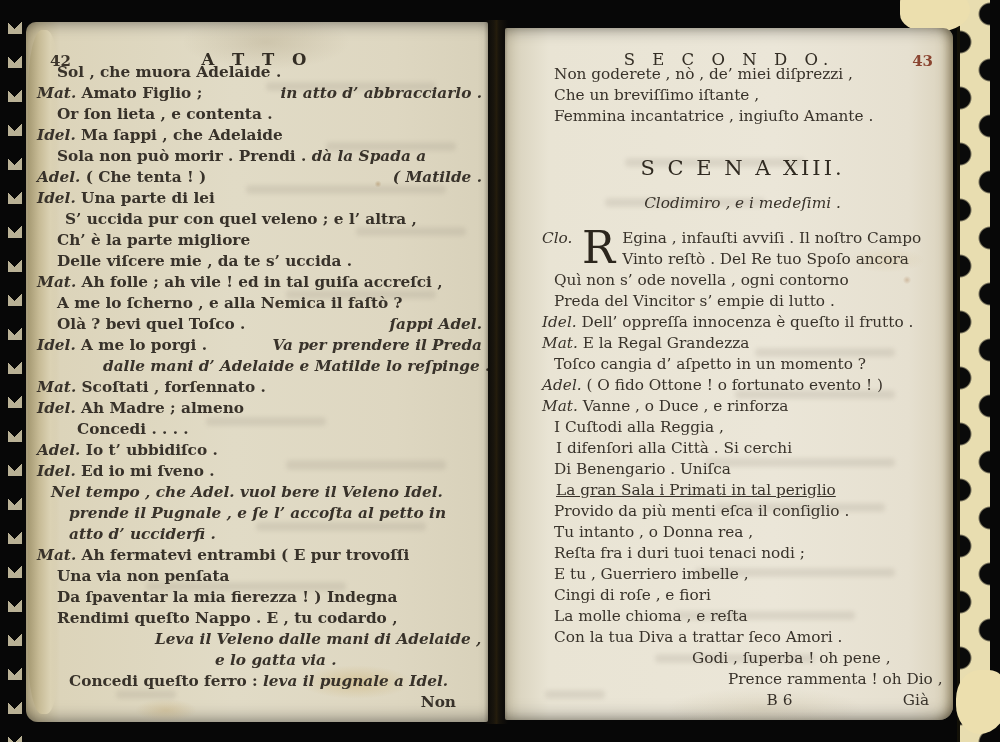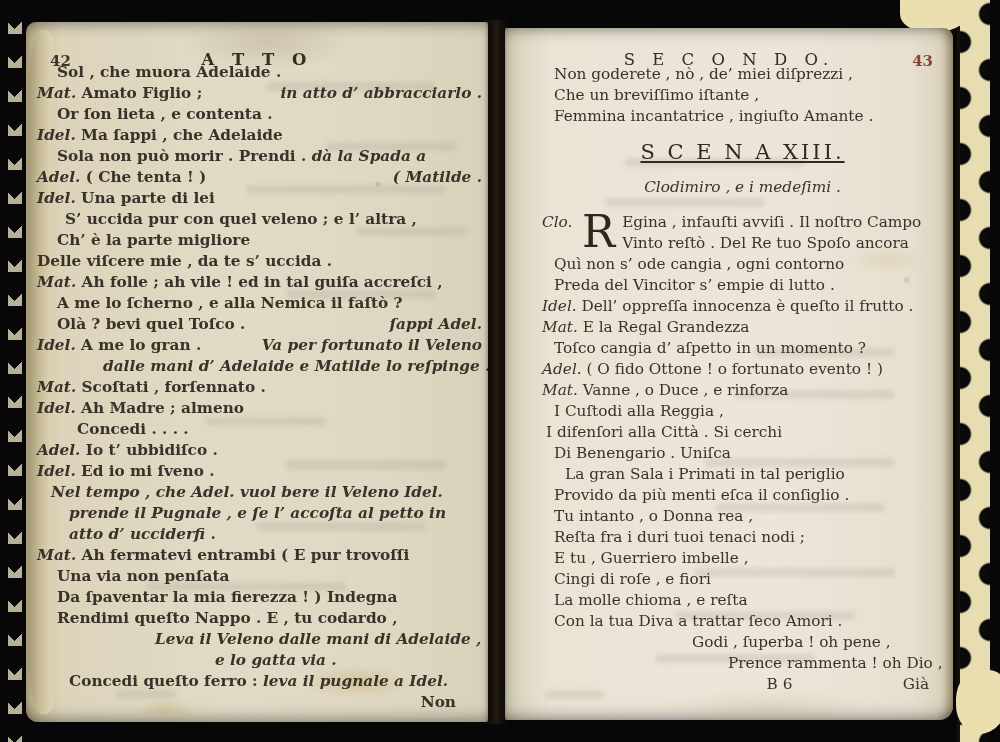--- a/index.html
+++ b/index.html
@@ -123,25 +123,25 @@
   <div class="textblock" id="tb-left">
       <div class="tline" style="margin-left: 20px;"><span>Sol , che muora Adelaide .</span></div>
       <div class="tline"><span class="it">Mat.</span><span> Amato Figlio ;</span><span class="rgt"><span class="it">in atto d’ abbracciarlo .</span></span></div>
       <div class="tline" style="margin-left: 20px;"><span>Or ſon lieta , e contenta .</span></div>
       <div class="tline"><span class="it">Idel.</span><span> Ma ſappi , che Adelaide</span></div>
       <div class="tline" style="margin-left: 20px;"><span>Sola non può morir . Prendi . </span><span class="it">dà la Spada a</span></div>
       <div class="tline"><span class="it">Adel.</span><span> ( Che tenta ! )</span><span class="rgt"><span class="it">( Matilde .</span></span></div>
       <div class="tline"><span class="it">Idel.</span><span> Una parte di lei</span></div>
       <div class="tline" style="margin-left: 28px;"><span>S’ uccida pur con quel veleno ; e l’ altra ,</span></div>
       <div class="tline" style="margin-left: 20px;"><span>Ch’ è la parte migliore</span></div>
-      <div class="tline" style=""><span>Delle viſcere mie , da te s’ uccida .</span></div>
+      <div class="tline" style="margin-left: 20px;"><span>Delle viſcere mie , da te s’ uccida .</span></div>
       <div class="tline"><span class="it">Mat.</span><span> Ah folle ; ah vile ! ed in tal guiſa accreſci ,</span></div>
       <div class="tline" style="margin-left: 20px;"><span>A me lo ſcherno , e alla Nemica il faſtò ?</span></div>
       <div class="tline" style="margin-left: 20px;"><span>Olà ? bevi quel Toſco .</span><span class="rgt"><span class="it">ſappi Adel.</span></span></div>
-      <div class="tline"><span class="it">Idel.</span><span> A me lo gran .</span><span class="rgt"><span class="it">Va per fortunato il Veleno</span></span></div>
+      <div class="tline"><span class="it">Idel.</span><span> A me lo porgi .</span><span class="rgt"><span class="it">Va per prendere il Preda</span></span></div>
       <div class="tline" style="margin-left: 66px;"><span class="it">dalle mani d’ Adelaide e Matilde lo reſpinge .</span></div>
       <div class="tline"><span class="it">Mat.</span><span> Scoſtati , forſennato .</span></div>
       <div class="tline"><span class="it">Idel.</span><span> Ah Madre ; almeno</span></div>
       <div class="tline" style="margin-left: 40px;"><span>Concedi . . . .</span></div>
       <div class="tline"><span class="it">Adel.</span><span> Io t’ ubbidiſco .</span></div>
       <div class="tline"><span class="it">Idel.</span><span> Ed io mi ſveno .</span></div>
       <div class="tline" style="margin-left: 14px;"><span class="it">Nel tempo , che Adel. vuol bere il Veleno Idel.</span></div>
       <div class="tline" style="margin-left: 32px;"><span class="it">prende il Pugnale , e ſe l’ accoſta al petto in</span></div>
       <div class="tline" style="margin-left: 32px;"><span class="it">atto d’ ucciderfi .</span></div>
       <div class="tline"><span class="it">Mat.</span><span> Ah fermatevi entrambi ( E pur trovoſſi</span></div>
@@ -169,41 +169,41 @@
 
 <div class="gutter"></div>
 
 <div class="page page-right">
   <div class="ptitle">S E C O N D O.</div>
   <span class="pnum pnum-right">43</span>
   <div class="textblock" id="tb-right">
       <div class="tline" style="margin-left: 12px;"><span>Non goderete , nò , de’ miei diſprezzi ,</span></div>
       <div class="tline" style="margin-left: 12px;"><span>Che un breviſſimo iſtante ,</span></div>
       <div class="tline" style="margin-left: 12px;"><span>Femmina incantatrice , ingiuſto Amante .</span></div>
-      <div class="tline scena" style="margin-top: 12px; text-decoration: underline;">S C E N A  XIII.</div>
+      <div class="tline scena" style="margin-top: 28px;">S C E N A  XIII.</div>
       <div class="tline" style="margin-top: 12px; text-align: center;"><span class="it">Clodimiro , e i medeſimi .</span></div>
       <div class="tline dropline" style="margin-top: 14px;">
         <span class="sp-label">Clo.</span>
         <span class="cap">R</span>
         <span>
           <div>Egina , infauſti avviſi . Il noſtro Campo</div>
           <div>Vinto reſtò . Del Re tuo Spoſo ancora</div>
         </span>
       </div>
-      <div class="tline" style="margin-left: 12px;"><span>Quì non s’ ode cangia , ogni contorno</span></div>
+      <div class="tline" style="margin-left: 12px;"><span>Quì non s’ ode novella , ogni contorno</span></div>
       <div class="tline" style="margin-left: 12px;"><span>Preda del Vincitor s’ empie di lutto .</span></div>
       <div class="tline"><span class="it">Idel.</span><span> Dell’ oppreſſa innocenza è queſto il frutto .</span></div>
       <div class="tline"><span class="it">Mat.</span><span> E la Regal Grandezza</span></div>
       <div class="tline" style="margin-left: 12px;"><span>Toſco cangia d’ aſpetto in un momento ?</span></div>
       <div class="tline"><span class="it">Adel.</span><span> ( O fido Ottone ! o fortunato evento ! )</span></div>
       <div class="tline"><span class="it">Mat.</span><span> Vanne , o Duce , e rinforza</span></div>
       <div class="tline" style="margin-left: 12px;"><span>I Cuſtodi alla Reggia ,</span></div>
-      <div class="tline" style="margin-left: 4px;"><span>I difenſori alla Città . Si cerchi</span></div>
+      <div class="tline" style="margin-left: 14px;"><span>I difenſori alla Città . Si cerchi</span></div>
       <div class="tline" style="margin-left: 12px;"><span>Di Benengario . Uniſca</span></div>
-      <div class="tline" style="margin-left: 23px;"><span>La gran Sala i Primati in tal periglio</span></div>
+      <div class="tline" style="margin-left: 14px; text-decoration: underline;"><span>La gran Sala i Primati in tal periglio</span></div>
       <div class="tline" style="margin-left: 12px;"><span>Provido da più menti eſca il conſiglio .</span></div>
       <div class="tline" style="margin-left: 12px;"><span>Tu intanto , o Donna rea ,</span></div>
       <div class="tline" style="margin-left: 12px;"><span>Reſta fra i duri tuoi tenaci nodi ;</span></div>
       <div class="tline" style="margin-left: 12px;"><span>E tu , Guerriero imbelle ,</span></div>
       <div class="tline" style="margin-left: 12px;"><span>Cingi di roſe , e fiori</span></div>
       <div class="tline" style="margin-left: 12px;"><span>La molle chioma , e reſta</span></div>
       <div class="tline" style="margin-left: 12px;"><span>Con la tua Diva a trattar ſeco Amori .</span></div>
       <div class="tline" style="margin-left: 150px;"><span>Godi , ſuperba ! oh pene ,</span></div>
       <div class="tline" style="margin-left: 186px;"><span>Prence rammenta ! oh Dio ,</span></div>
       <div class="footer-row">

